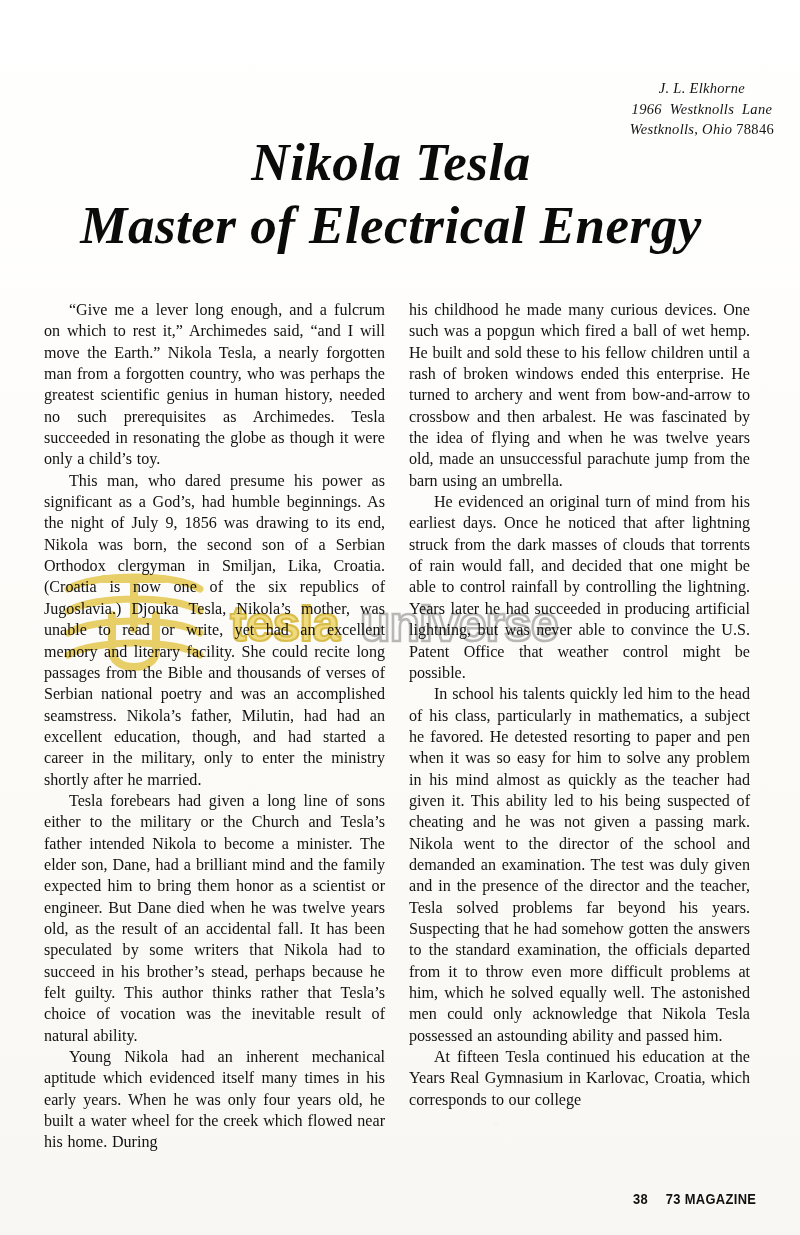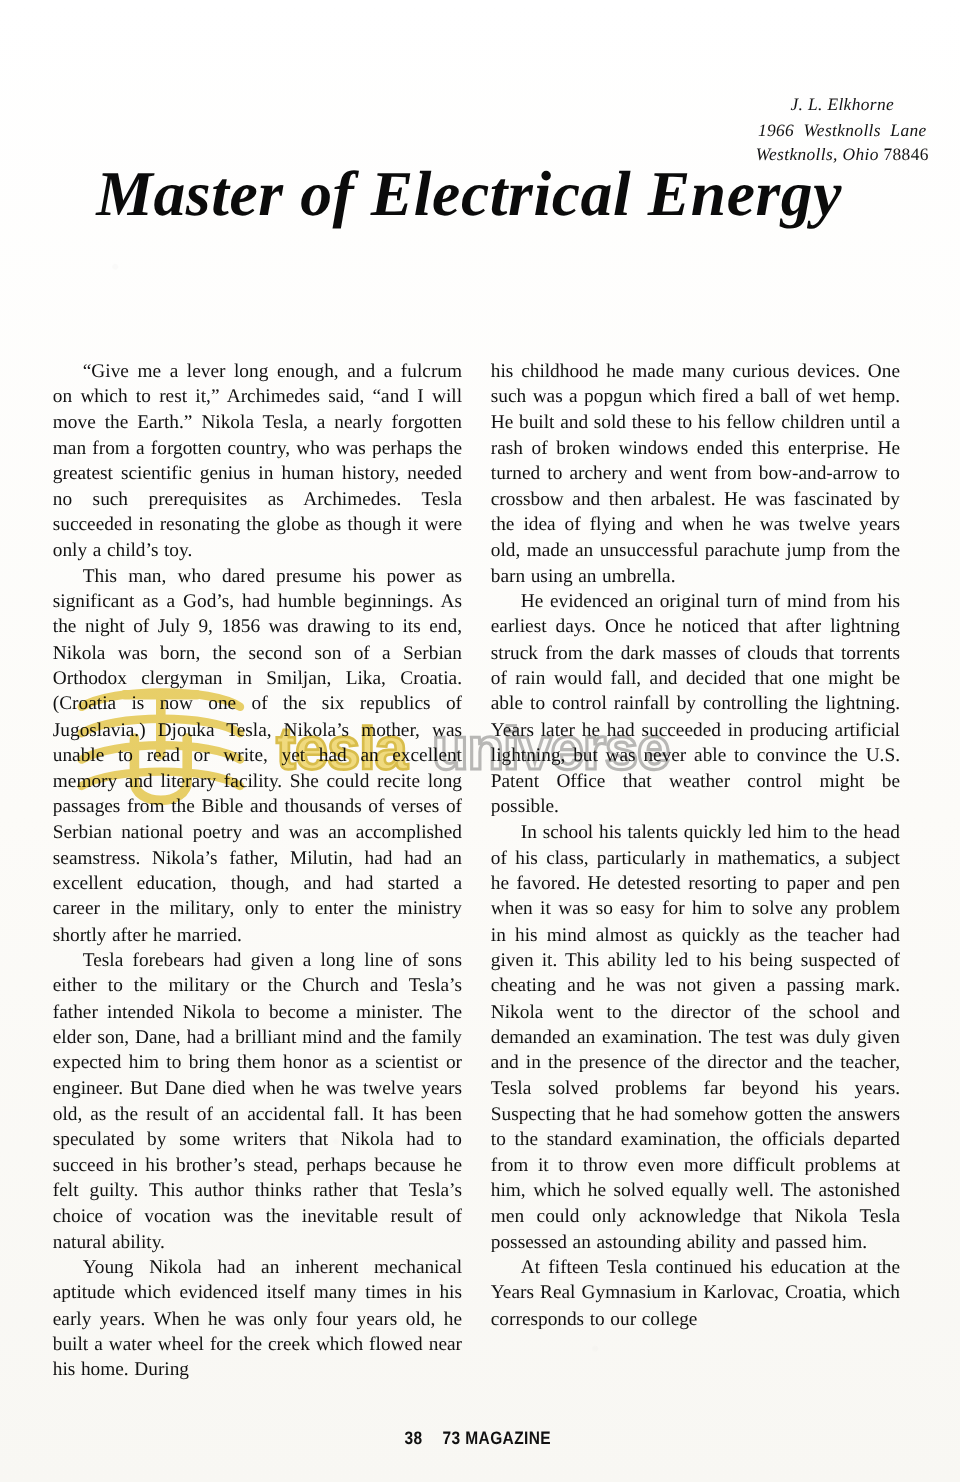--- a/index.html
+++ b/index.html
@@ -98,21 +98,21 @@
   }
   .col p.cont { text-indent: 0; }
 
   
   #footer {
     position: absolute;
     left: 40px;
     right: 44px;
     top: 1190px;
     display: flex;
-    justify-content: center;
+    justify-content: flex-end;
     align-items: baseline;
     z-index: 3;
   }
   #footer .fnum,
   #footer .fmag {
     font-family: "Liberation Sans", "DejaVu Sans", sans-serif;
     font-weight: 700;
     font-size: 15px;
     color: #111111;
     transform: scaleX(0.86);
@@ -152,20 +152,21 @@
 
 <div id="page">
 
   <div id="byline">
     <div class="ln">J. L. Elkhorne</div>
     <div class="ln">1966  Westknolls  Lane</div>
     <div class="ln"><span>Westknolls, Ohio</span> <span class="roman">78846</span></div>
   </div>
 
   <div id="title">
+    <div class="t-line t1">Nikola Tesla</div>
     <div class="t-line t2">Master of Electrical Energy</div>
   </div>
 
   <div id="cols">
     <div class="col">
       <p>“Give me a lever long enough, and a fulcrum on which to rest it,” Archimedes said, “and I will move the Earth.” Nikola Tesla, a nearly forgotten man from a forgotten country, who was perhaps the greatest scientific genius in human history, needed no such prerequisites as Archimedes. Tesla succeeded in resonating the globe as though it were only a child’s toy.</p>
       <p>This man, who dared presume his power as significant as a God’s, had humble beginnings. As the night of July 9, 1856 was drawing to its end, Nikola was born, the second son of a Serbian Orthodox clergyman in Smiljan, Lika, Croatia. (Croatia is now one of the six republics of Jugoslavia.) Djouka Tesla, Nikola’s mother, was unable to read or write, yet had an excellent memory and literary facility. She could recite long passages from the Bible and thousands of verses of Serbian national poetry and was an accomplished seamstress. Nikola’s father, Milutin, had had an excellent education, though, and had started a career in the military, only to enter the ministry shortly after he married.</p>
       <p>Tesla forebears had given a long line of sons either to the military or the Church and Tesla’s father intended Nikola to become a minister. The elder son, Dane, had a brilliant mind and the family expected him to bring them honor as a scientist or engineer. But Dane died when he was twelve years old, as the result of an accidental fall. It has been speculated by some writers that Nikola had to succeed in his brother’s stead, perhaps because he felt guilty. This author thinks rather that Tesla’s choice of vocation was the inevitable result of natural ability.</p>
       <p>Young Nikola had an inherent mechanical aptitude which evidenced itself many times in his early years. When he was only four years old, he built a water wheel for the creek which flowed near his home. During</p>
     </div>

